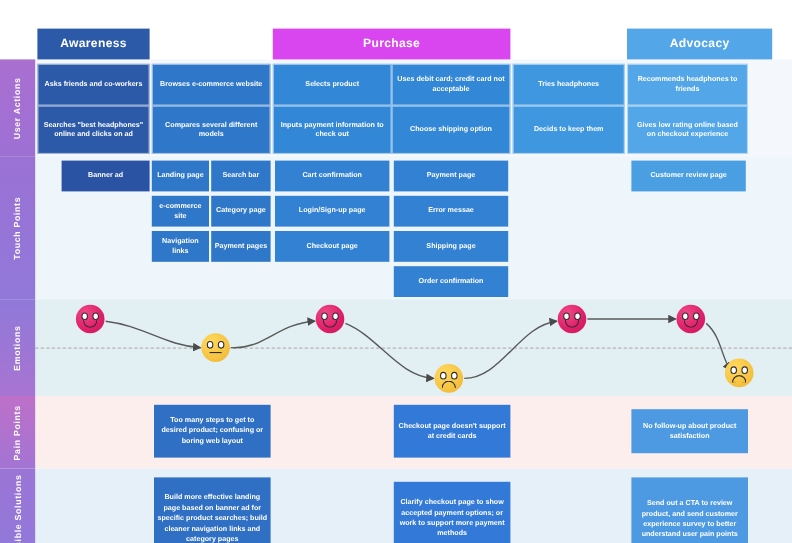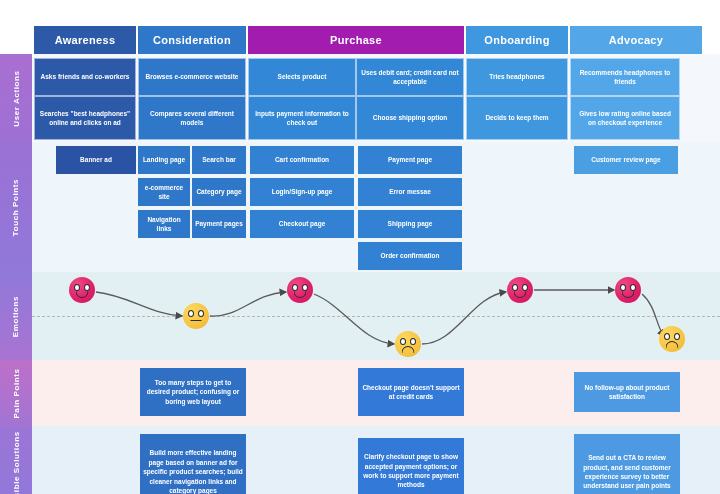--- a/index.html
+++ b/index.html
@@ -83,23 +83,21 @@
     <span>Emotions</span>
     </div>
   <div class="rail rail-seg rail-pain">
     <span>Pain Points</span>
     </div>
   <div class="rail rail-seg rail-sol">
     <span>Possible Solutions</span>
     </div>
 
   <div class="hdr" style="left:34px;width:102px;background:#2c5aa8">Awareness</div>
-  <div class="hdr" style="left:138px;width:108px;background:#2f77c8">Consideration</div>
-  <div class="hdr" style="left:248px;width:216px;background:#a21caf">Purchase</div>
-  <div class="hdr" style="left:466px;width:102px;background:#3f97df">Onboarding</div>
+  <div class="hdr" style="left:248px;width:216px;background:#d946ef">Purchase</div>
   <div class="hdr" style="left:570px;width:132px;background:#53a6e8">Advocacy</div>
 
   <div class="cell" style="left:34px;top:34px;width:102px;height:38px;background:#2c5aa8">Asks friends and co-workers</div>
   <div class="cell" style="left:34px;top:72px;width:102px;height:44px;background:#2c5aa8">Searches "best headphones" online and clicks on ad</div>
 
   <div class="cell" style="left:138px;top:34px;width:108px;height:38px;background:#2f77c8">Browses e-commerce website</div>
   <div class="cell" style="left:138px;top:72px;width:108px;height:44px;background:#2f77c8">Compares several different models</div>
 
   <div class="cell" style="left:248px;top:34px;width:108px;height:38px;background:#3287d6">Selects product</div>
   <div class="cell" style="left:248px;top:72px;width:108px;height:44px;background:#3287d6">Inputs payment information to check out</div>

